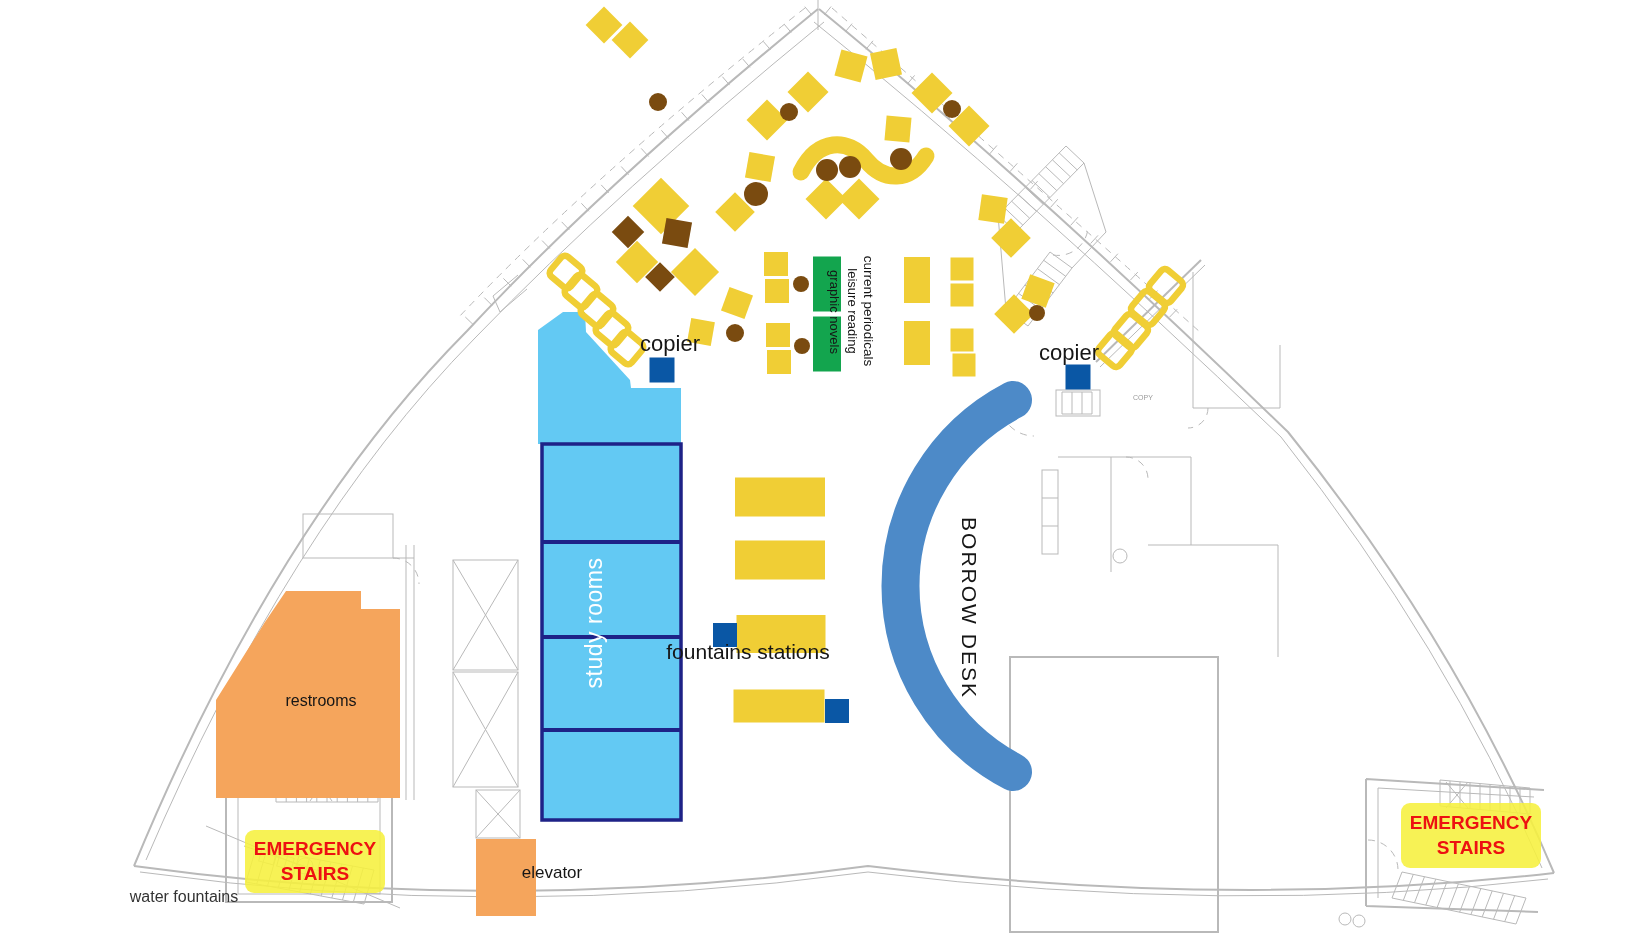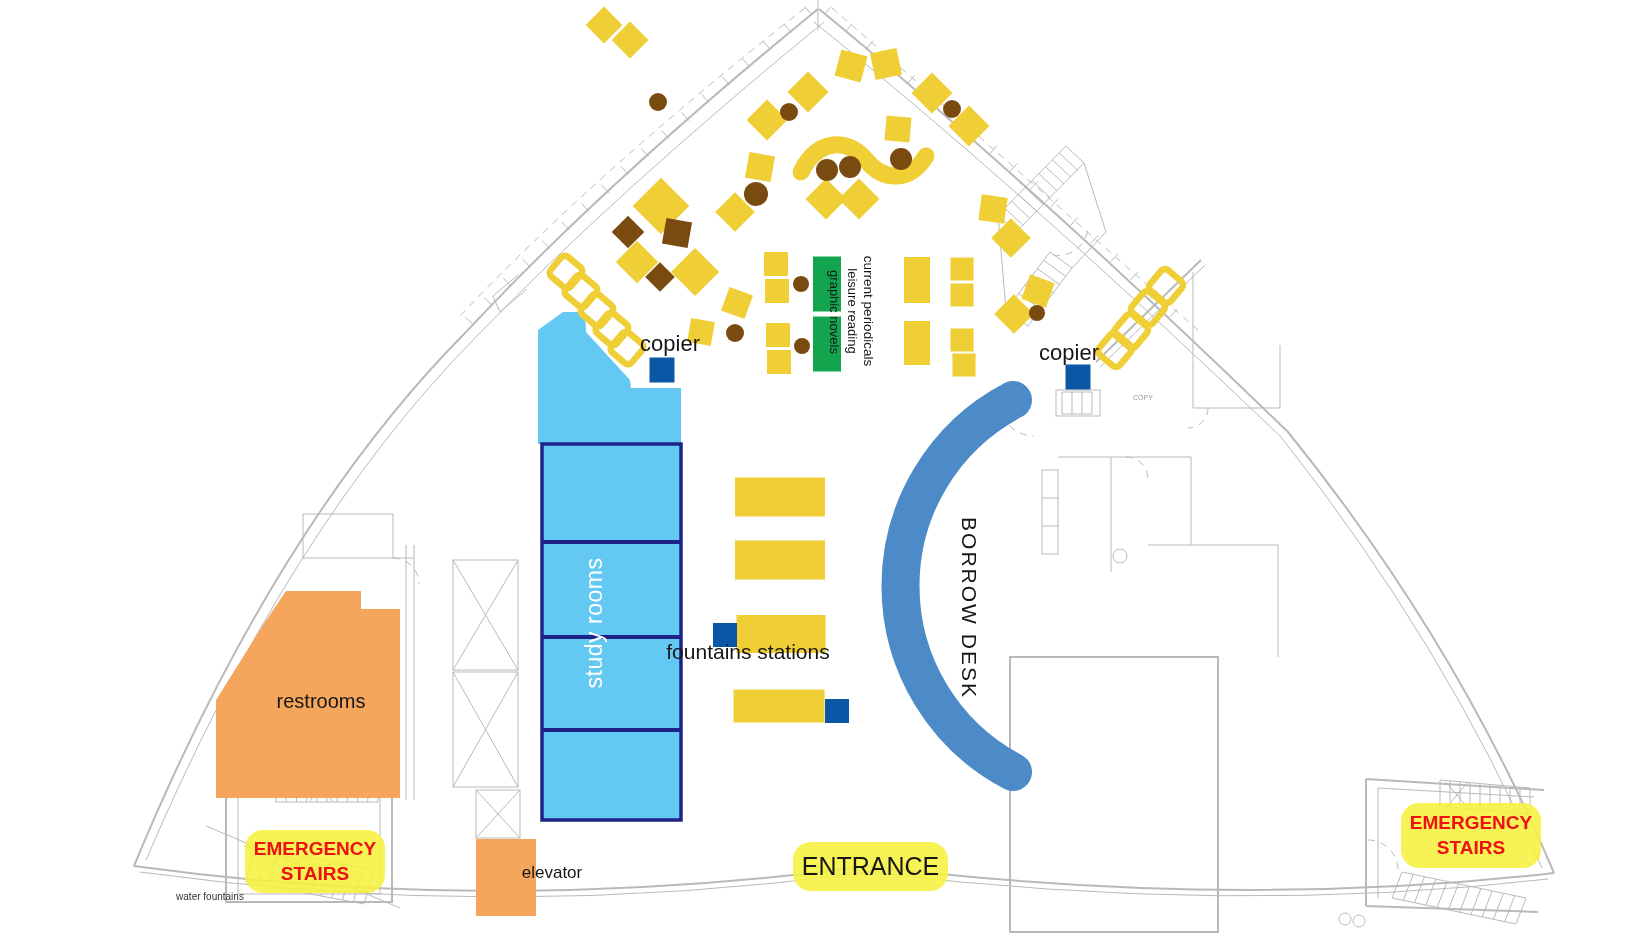--- a/index.html
+++ b/index.html
@@ -12,21 +12,21 @@
   .dash{stroke:var(--c-gray,#c3c3c3);fill:none;stroke-width:1;stroke-dasharray:7 6;}
   .room-blue{fill:var(--c-roomblue,#63C9F3);}
   .navy{stroke:var(--c-navy,#1E2287);}
   .orange{fill:var(--c-orange,#F5A55C);}
   .desk{stroke:var(--c-desk,#4D8AC8);fill:none;stroke-width:38;stroke-linecap:round;}
   .scurve{stroke:var(--c-yellow,#F0CE35);fill:none;stroke-width:17;stroke-linecap:round;}
   .bgtext{fill:#9a9a9a;font-size:7px;font-family:"Liberation Sans",sans-serif;}
   .lbl{position:absolute;transform:translate(-50%,-50%);color:#161616;white-space:nowrap;z-index:6;line-height:1;}
   .vdown{position:absolute;writing-mode:vertical-rl;transform:translate(-50%,-50%);color:#161616;white-space:nowrap;z-index:6;line-height:1;}
   .vup{position:absolute;transform:translate(-50%,-50%) rotate(-90deg);white-space:nowrap;z-index:6;line-height:1;}
-  .ybox{position:absolute;background:rgba(246,240,62,0.88);border-radius:18px;display:flex;flex-direction:column;
+  .ybox{position:absolute;background:rgba(246,240,62,0.88);border-radius:9px;display:flex;flex-direction:column;
         align-items:center;justify-content:center;z-index:5;}
   .red{color:var(--c-red,#ED1111);font-weight:bold;text-align:center;}
 </style>
 </head>
 <body>
 
 <div id="canvas">
 
   <svg id="plan" width="1650" height="950" viewBox="0 0 1650 950">
 
@@ -182,33 +182,30 @@
         <rect x="665" y="623" width="24" height="24" fill="#0A57A5"></rect>
         <rect x="777" y="699" width="24" height="24" fill="#0A57A5"></rect>
         <rect x="765" y="256.5" width="28" height="55" fill="#13A54E"></rect>
         <rect x="765" y="316.5" width="28" height="55" fill="#13A54E"></rect>
       </g>
   </svg>
 
   <div class="lbl" style="left:622px;top:344px;font-size:22px;">copier</div>
   <div class="lbl" style="left:1021px;top:353px;font-size:22px;">copier</div>
   <div class="lbl" style="left:700px;top:651px;font-size:21px;">fountains stations</div>
-  <div class="lbl" style="left:273px;top:701px;font-size:20px;">restrooms</div>
+  <div class="lbl" style="left:273px;top:701px;font-size:16px;">restrooms</div>
   <div class="lbl" style="left:504px;top:872px;font-size:17px;">elevator</div>
-  <div class="lbl" style="left:162px;top:897px;font-size:10px;color:#333;">water fountains</div>
+  <div class="lbl" style="left:136px;top:897px;font-size:16px;color:#333;">water fountains</div>
 
   <div class="vup" style="left:546px;top:623px;font-size:23px;color:#ffffff;letter-spacing:0.5px;">study rooms</div>
   <div class="vdown" style="left:921px;top:608px;font-size:21px;letter-spacing:2px;">BORROW DESK</div>
   <div class="vdown" style="left:786px;top:312px;font-size:13px;">graphic novels</div>
   <div class="vdown" style="left:804px;top:311px;font-size:13px;">leisure reading</div>
   <div class="vdown" style="left:820px;top:311px;font-size:13.5px;">current periodicals</div>
 
-  <div class="ybox" style="left:745px;top:842px;width:155px;height:49px;">
-    <span class="lbl" style="position:static;transform:none;font-size:25px;">ENTRANCE</span>
-  </div>
   <div class="ybox" style="left:197px;top:830px;width:140px;height:63px;">
     <span class="red" style="font-size:19px;">EMERGENCY</span>
     <span class="red" style="font-size:19px;margin-top:3px;">STAIRS</span>
   </div>
   <div class="ybox" style="left:1353px;top:803px;width:140px;height:65px;">
     <span class="red" style="font-size:19px;">EMERGENCY</span>
     <span class="red" style="font-size:19px;margin-top:3px;">STAIRS</span>
   </div>
 </div>
 

